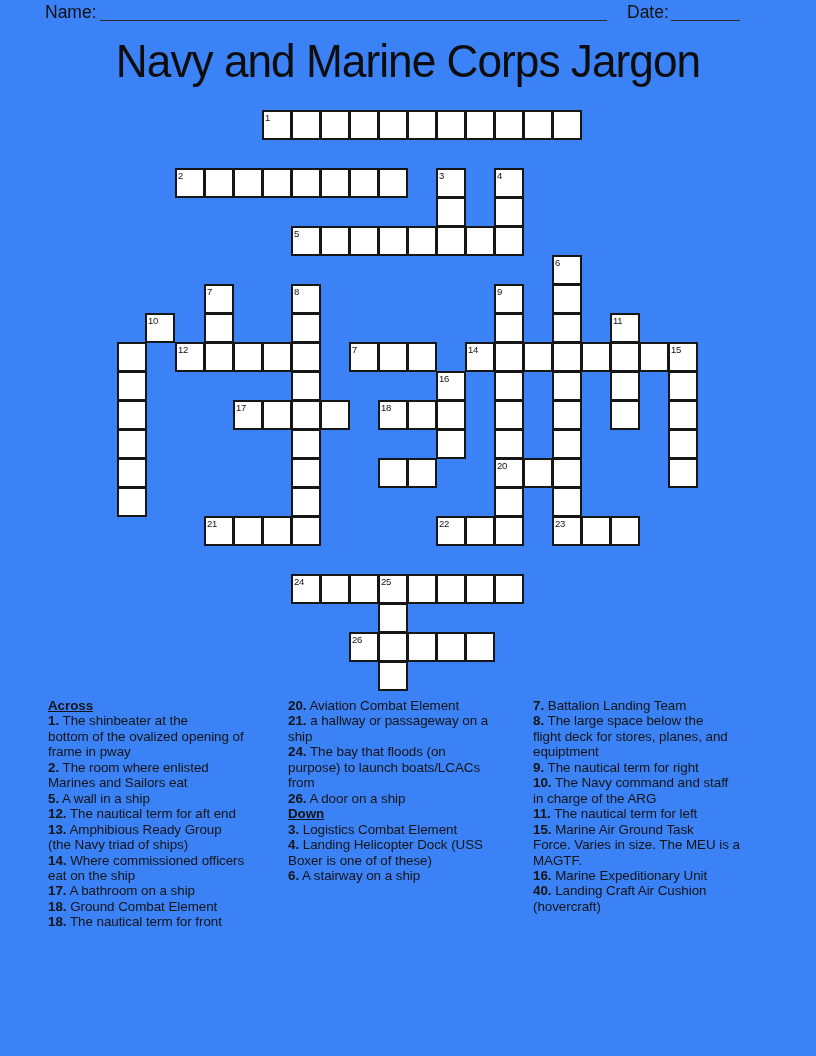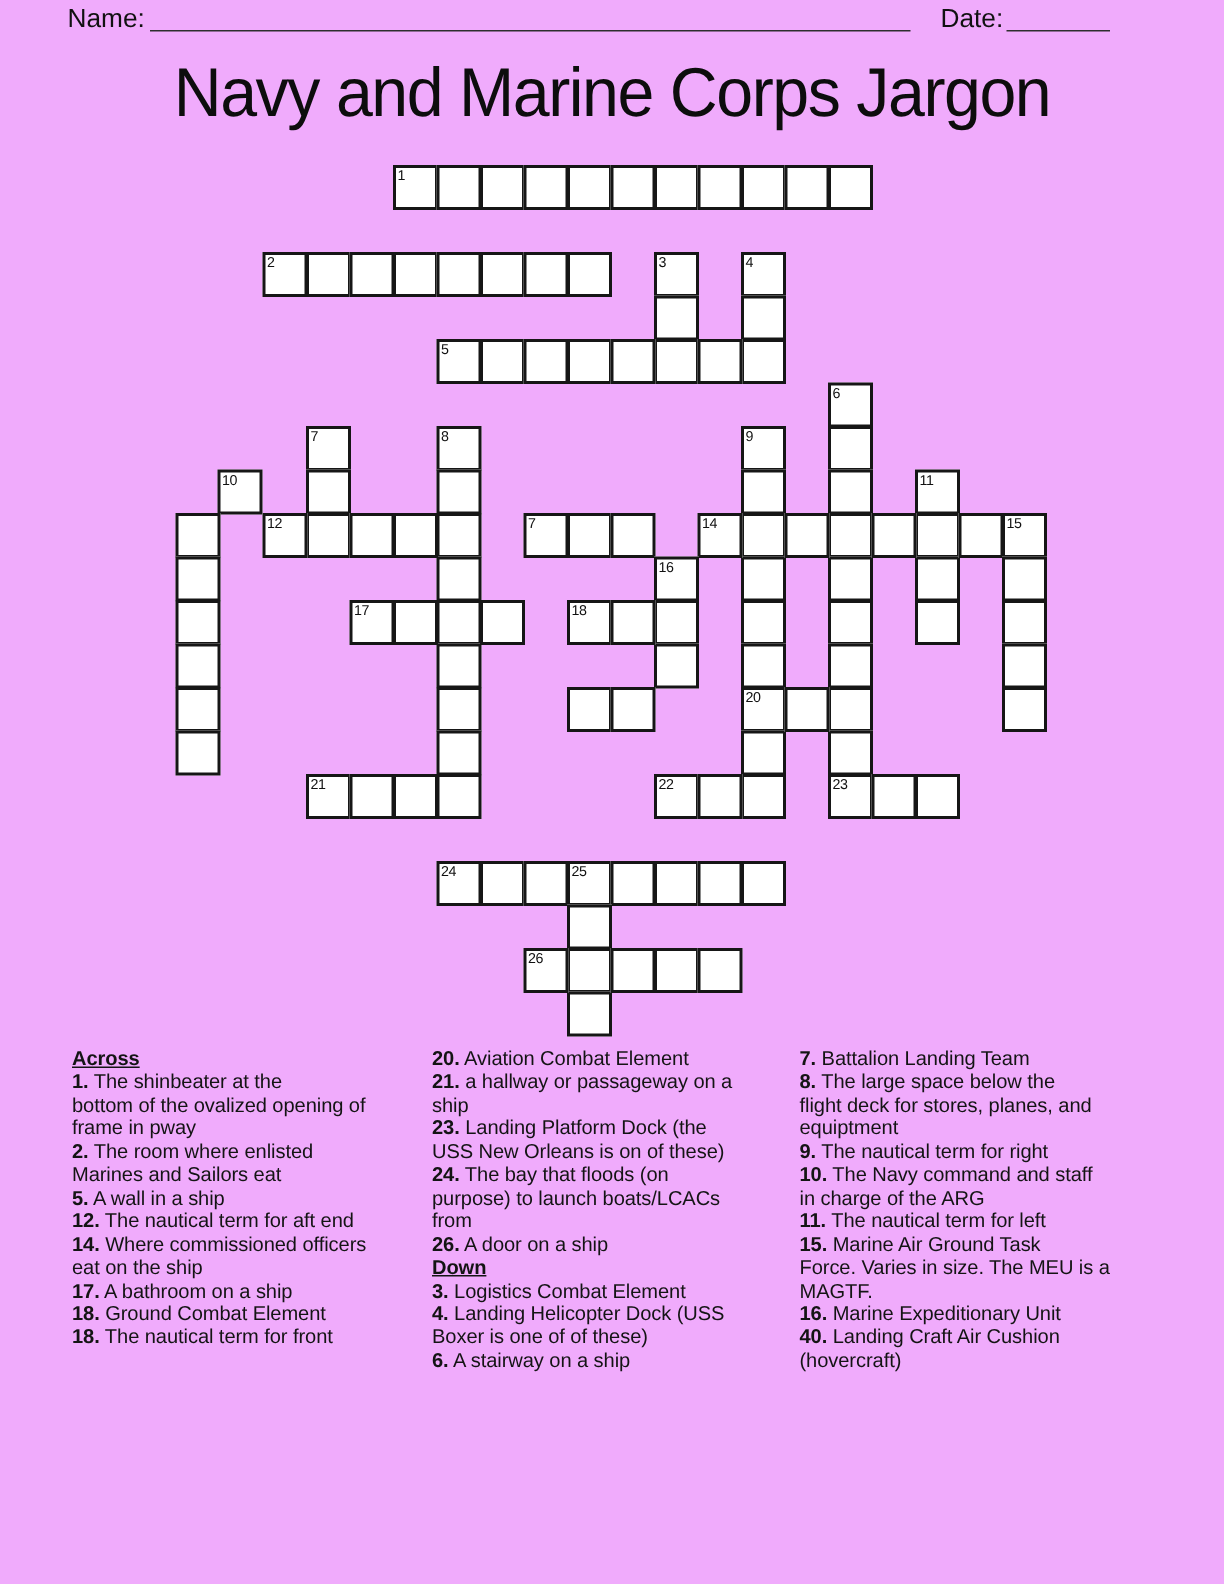--- a/index.html
+++ b/index.html
@@ -4,21 +4,21 @@
 <style>
   html, body {
     margin: 0; padding: 0;
     width: 816px; height: 1056px;
     background: #ffffff;
     overflow: hidden;
   }
   .page {
     position: relative;
     width: 816px; height: 1056px;
-    background: #f0abfc;
+    background: #3b82f6;
     color: #1a1a1a;
     font-family: "Liberation Sans", sans-serif;
   }
   
   .hdr-label {
     position: absolute;
     top: 2px;
     font-size: 17.5px;
     line-height: 20px;
     color: #111;
@@ -275,29 +275,29 @@
       <div class="cell" style="left: 319px; top: 522px;"></div>
       <div class="cell" style="left: 348px; top: 522px;"></div>
     </div>
 
   <div class="clue-col c0">
       <div class="clue-heading">Across</div>
       <div class="clue"><b>1.</b> The shinbeater at the<br>bottom of the ovalized opening of<br>frame in pway</div>
       <div class="clue"><b>2.</b> The room where enlisted<br>Marines and Sailors eat</div>
       <div class="clue"><b>5.</b> A wall in a ship</div>
       <div class="clue"><b>12.</b> The nautical term for aft end</div>
+      <div class="clue"><b>13.</b> Amphibious Ready Group<br>(the Navy triad of ships)</div>
       <div class="clue"><b>14.</b> Where commissioned officers<br>eat on the ship</div>
       <div class="clue"><b>17.</b> A bathroom on a ship</div>
       <div class="clue"><b>18.</b> Ground Combat Element</div>
       <div class="clue"><b>18.</b> The nautical term for front</div>
     </div>
   <div class="clue-col c1">
       <div class="clue"><b>20.</b> Aviation Combat Element</div>
       <div class="clue"><b>21.</b> a hallway or passageway on a<br>ship</div>
-      <div class="clue"><b>23.</b> Landing Platform Dock (the<br>USS New Orleans is on of these)</div>
       <div class="clue"><b>24.</b> The bay that floods (on<br>purpose) to launch boats/LCACs<br>from</div>
       <div class="clue"><b>26.</b> A door on a ship</div>
       <div class="clue-heading">Down</div>
       <div class="clue"><b>3.</b> Logistics Combat Element</div>
       <div class="clue"><b>4.</b> Landing Helicopter Dock (USS<br>Boxer is one of of these)</div>
       <div class="clue"><b>6.</b> A stairway on a ship</div>
     </div>
   <div class="clue-col c2">
       <div class="clue"><b>7.</b> Battalion Landing Team</div>
       <div class="clue"><b>8.</b> The large space below the<br>flight deck for stores, planes, and<br>equiptment</div>

